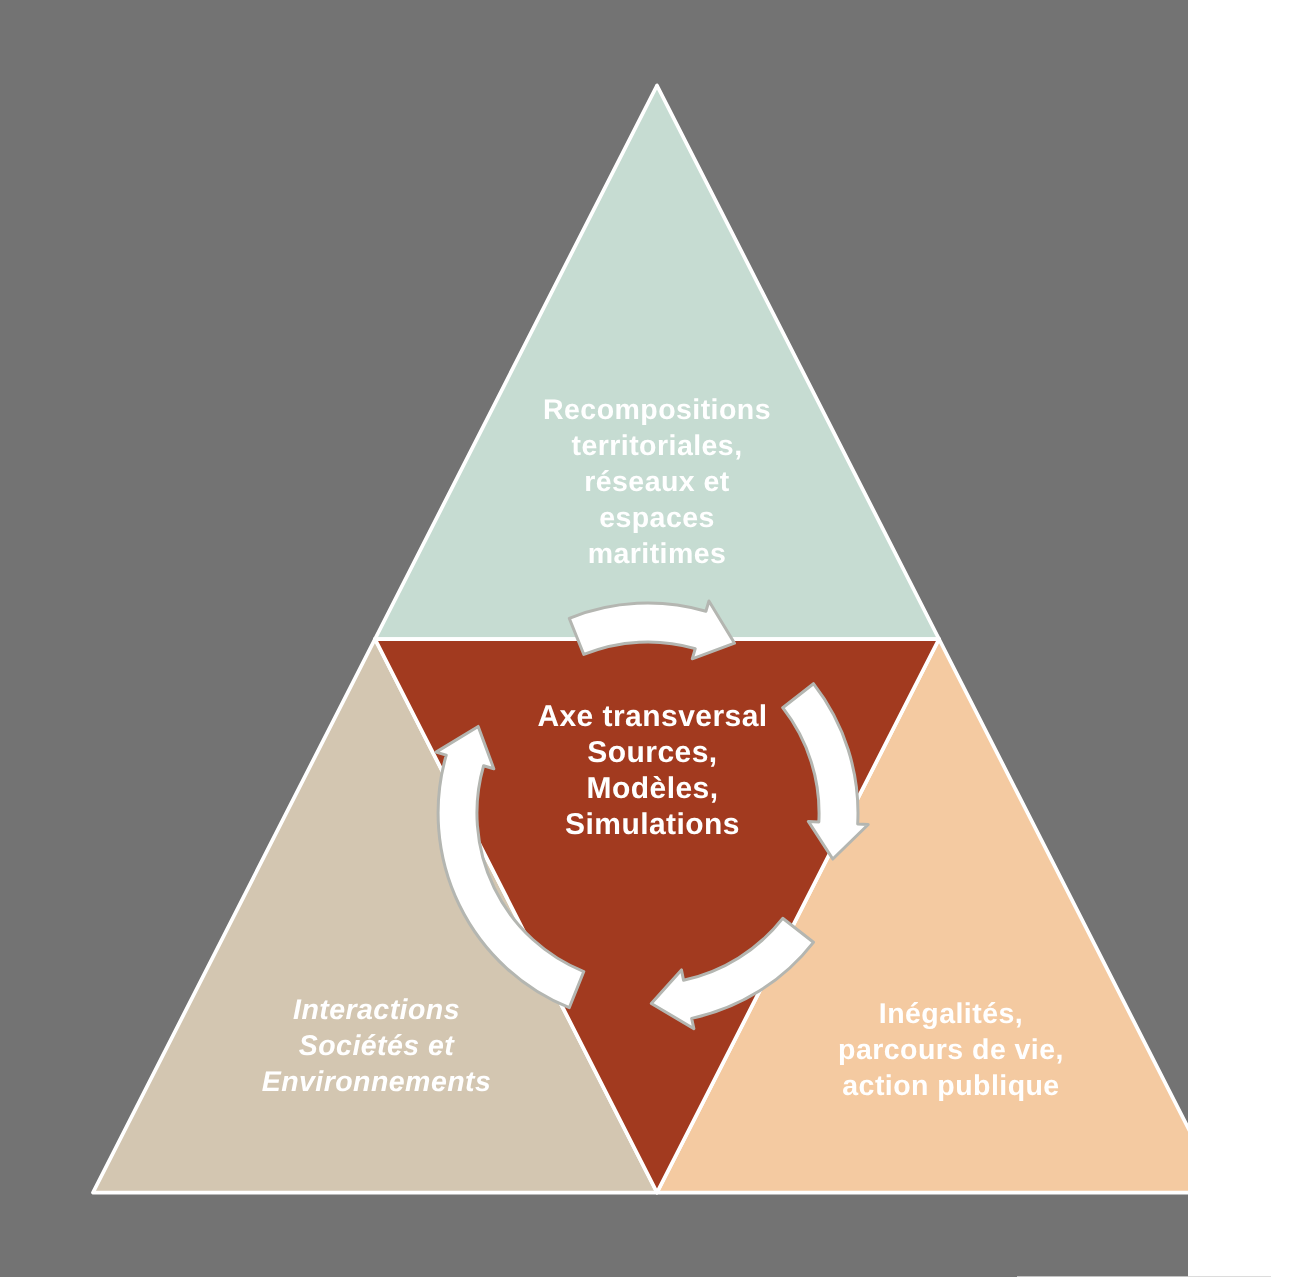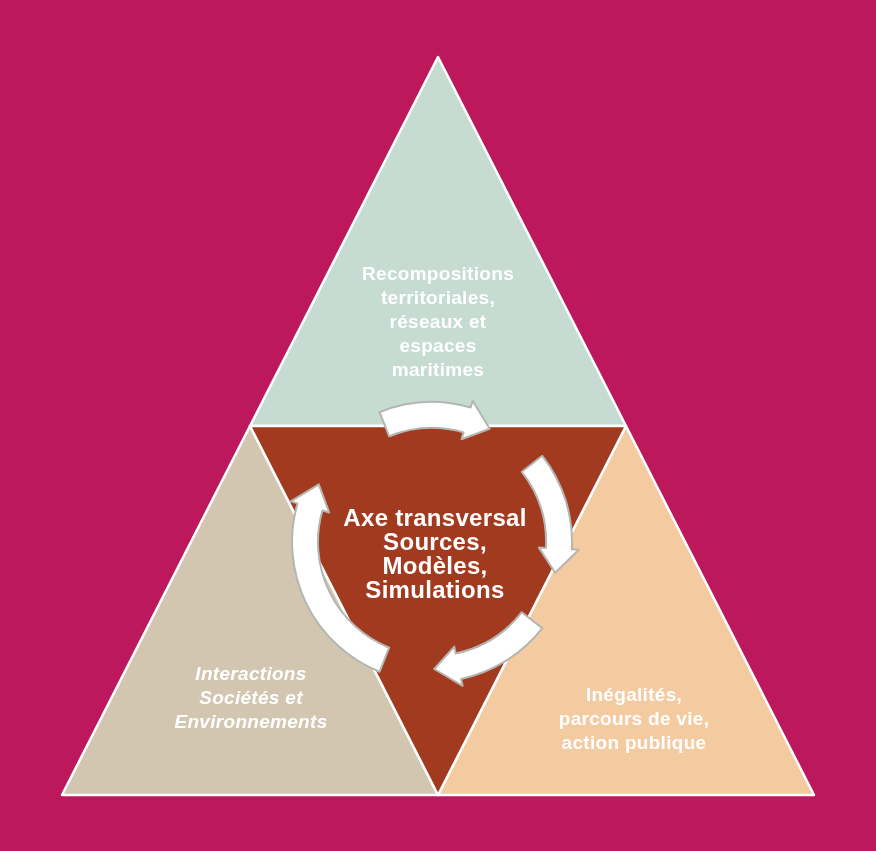--- a/index.html
+++ b/index.html
@@ -3,23 +3,23 @@
 <meta charset="utf-8">
 <style>
   html, body {
     margin: 0;
     padding: 0;
     background: #ffffff;
     font-family: "Liberation Sans", "DejaVu Sans", sans-serif;
   }
   .stage {
     position: relative;
-    width: 876px;
+    width: 792px;
     height: 851px;
-    background: #be185d;
+    background: #737373;
     overflow: hidden;
   }
   .stage svg {
     position: absolute;
     left: 0;
     top: 0;
   }
   svg polygon {
     stroke: #ffffff;
     stroke-width: 2.5;
@@ -43,39 +43,37 @@
     left: 298px;
     top: 262px;
     width: 280px;
     font-size: 19px;
     line-height: 24px;
   }
   .label-center {
     left: 305px;
     top: 466px;
     width: 260px;
-    font-size: 24px;
+    font-size: 20px;
     line-height: 24px;
-    margin-top: 40px;
   }
   .label-bl {
     left: 121px;
     top: 662px;
     width: 260px;
     font-size: 19px;
     line-height: 24px;
     font-style: italic;
   }
   .label-br {
     left: 504px;
     top: 665px;
     width: 260px;
     font-size: 19px;
     line-height: 24px;
-    margin-top: 18px;
   }
 </style>
 </head>
 <body>
 
 <div class="stage">
 
   <svg width="876" height="851" viewBox="0 0 876 851">
 
     <polygon points="438,57 250,426 626,426" fill="#c6dcd2"></polygon>

